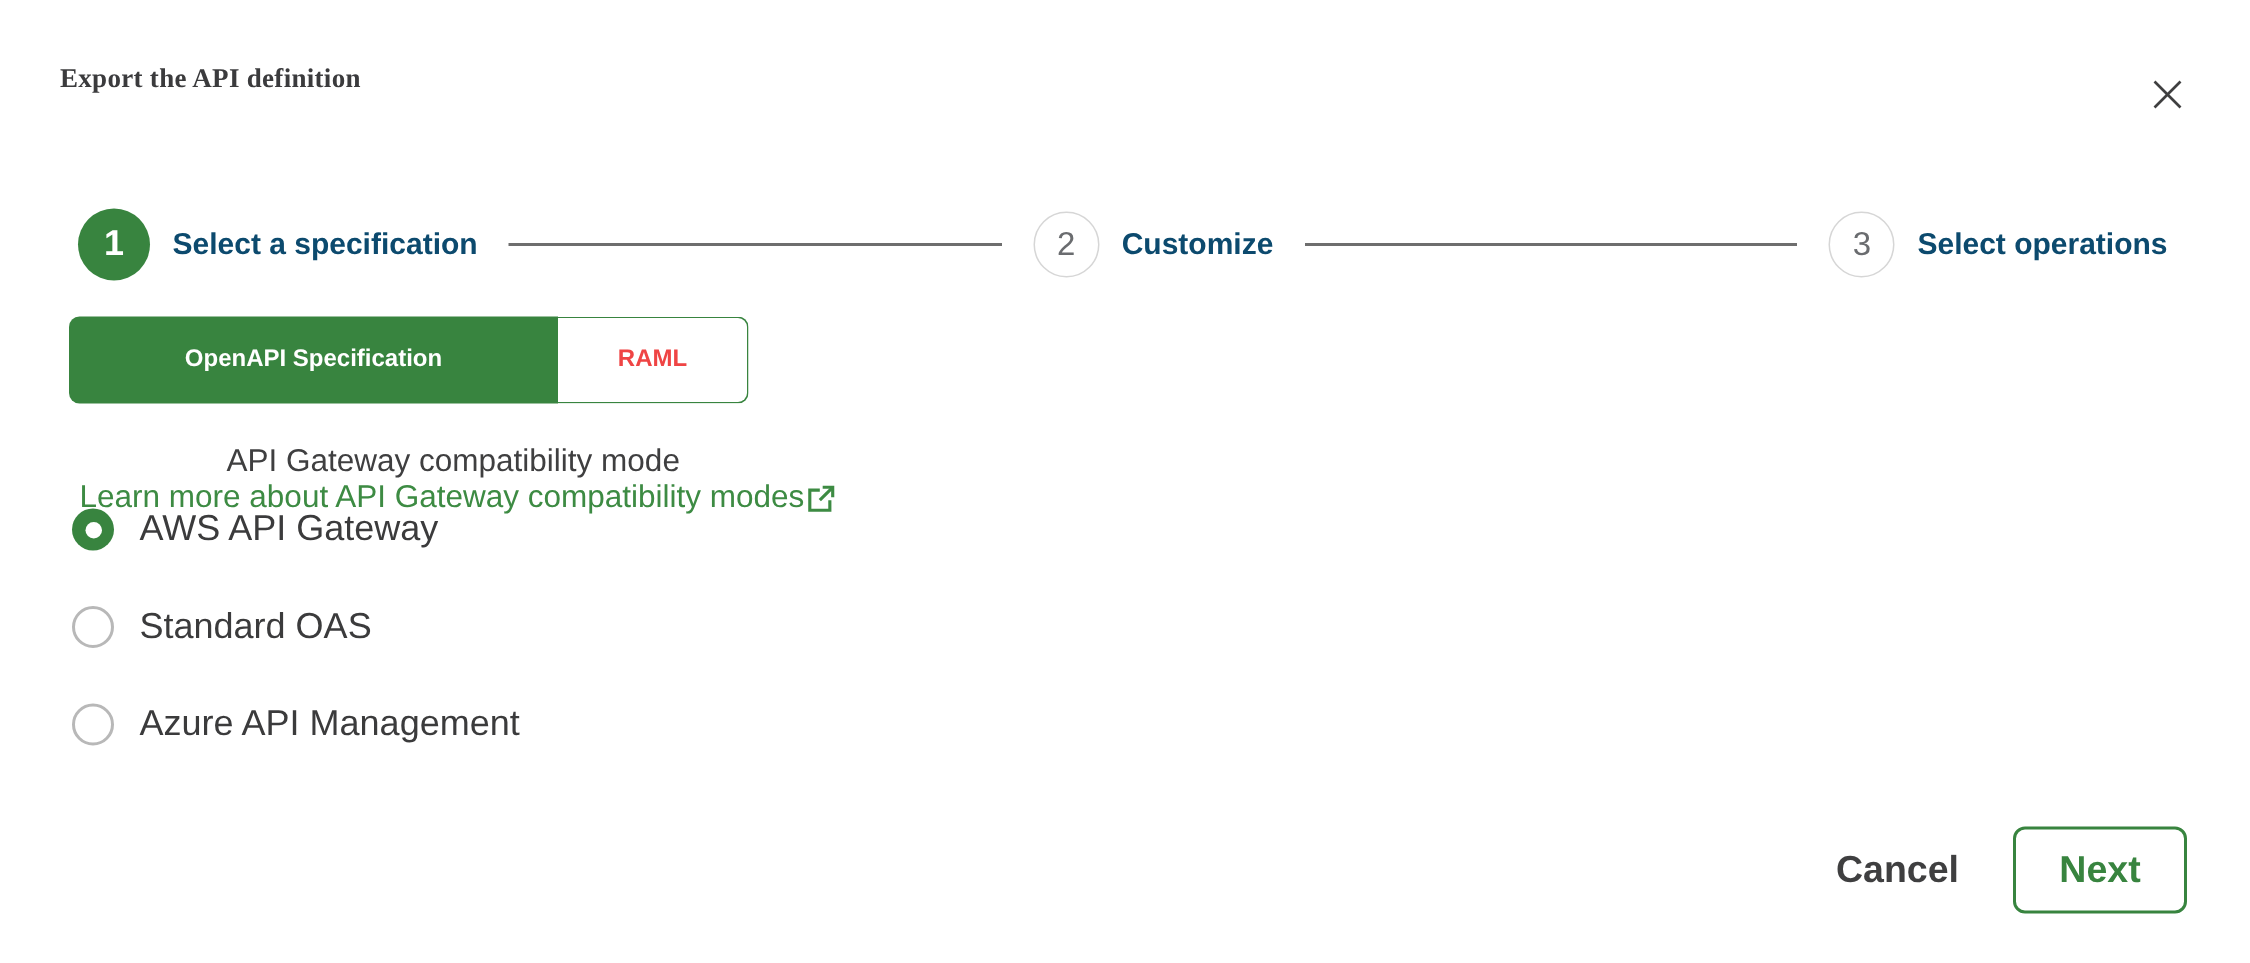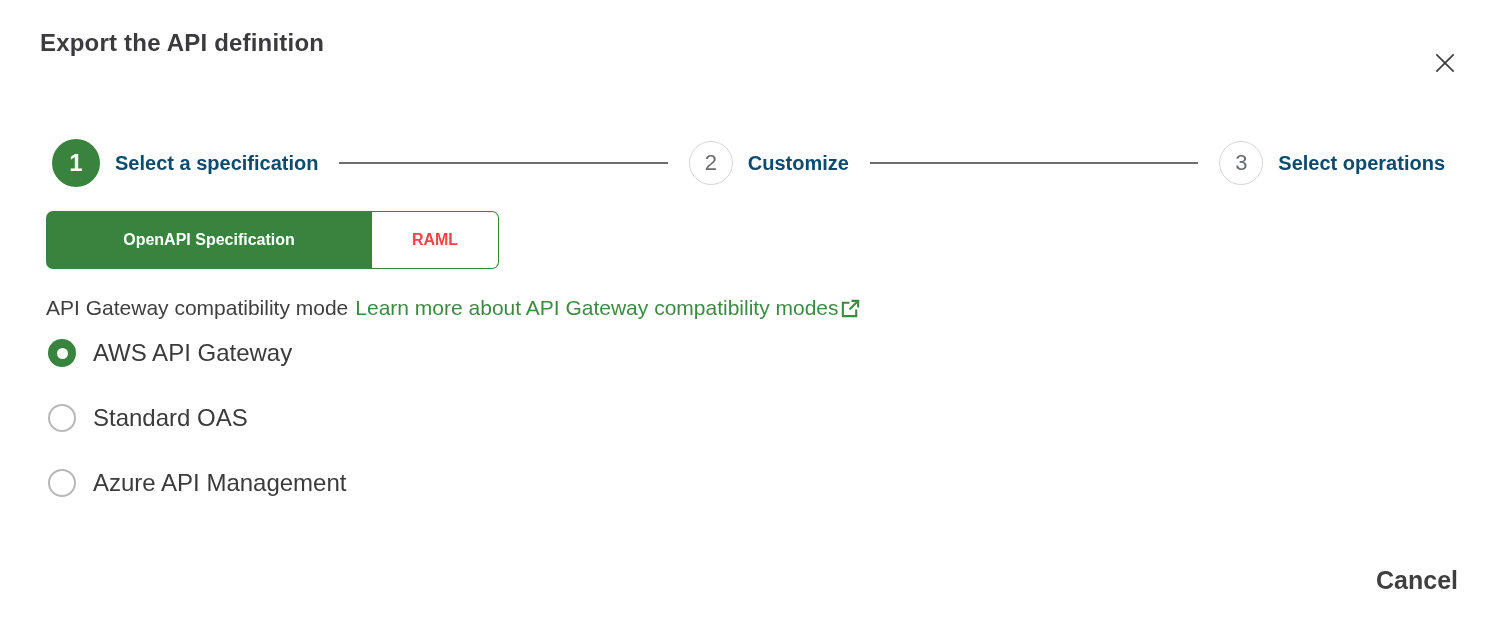--- a/index.html
+++ b/index.html
@@ -8,23 +8,24 @@
     width: 1500px; height: 642px;
     font-family: "Liberation Sans", sans-serif;
     color: #3e3e40;
     position: relative;
     overflow: hidden;
   }
   .dialog { position: absolute; inset: 0; background: #fff; }
 
   
   .dialog-title {
-    position: absolute; left: 40px; top: 29px;
-    font-size: 24px; font-weight: bold; color: #3b3b3d;
+    position: absolute; left: 40px; top: 42px;
+    font-size: 18px; font-weight: bold; color: #3b3b3d;
     letter-spacing: 0.2px;
+    font-family: Liberation Serif, serif;
   }
   .close-btn {
     position: absolute; right: 38px; top: 46px;
     width: 34px; height: 34px;
     display: flex; align-items: center; justify-content: center;
     cursor: pointer; background: none; border: none;
   }
   .close-btn svg { width: 26px; height: 26px; stroke: #3f3f40; stroke-width: 1.6; }
 
   
@@ -76,21 +77,21 @@
     background: #ffffff; color: #ef4444;
     border: 1.5px solid #38843f;
     border-left: none;
     border-radius: 0 7px 7px 0;
   }
 
   
   .compat-row {
     position: absolute; left: 46px; top: 296px;
     font-size: 21px; color: #3f3f40;
-    display: flex; align-items: center; white-space: nowrap;
+    display: flex; align-items: center; white-space: nowrap; flex-direction: column;
   }
   .compat-link {
     color: #3d8b43; text-decoration: none; cursor: pointer;
     margin-left: 7px; display: inline-flex; align-items: center;
   }
   .ext-link-icon { width: 21px; height: 21px; margin-left: 1px; }
   .ext-link-icon svg { width: 21px; height: 21px; stroke: #3d8b43; fill: none; stroke-width: 2.2; }
 
   
   .radio-group { position: absolute; left: 48px; top: 339px; }
@@ -195,15 +196,16 @@
       <span class="radio-label">Standard OAS</span>
     </div>
     <div class="radio-row">
       <span class="radio-circle unselected"></span>
       <span class="radio-label">Azure API Management</span>
     </div>
   </div>
 
   <div class="footer">
     <button class="cancel-btn">Cancel</button>
+    <button class="next-btn">Next</button>
   </div>
 
 </div>
 
 </body></html>

